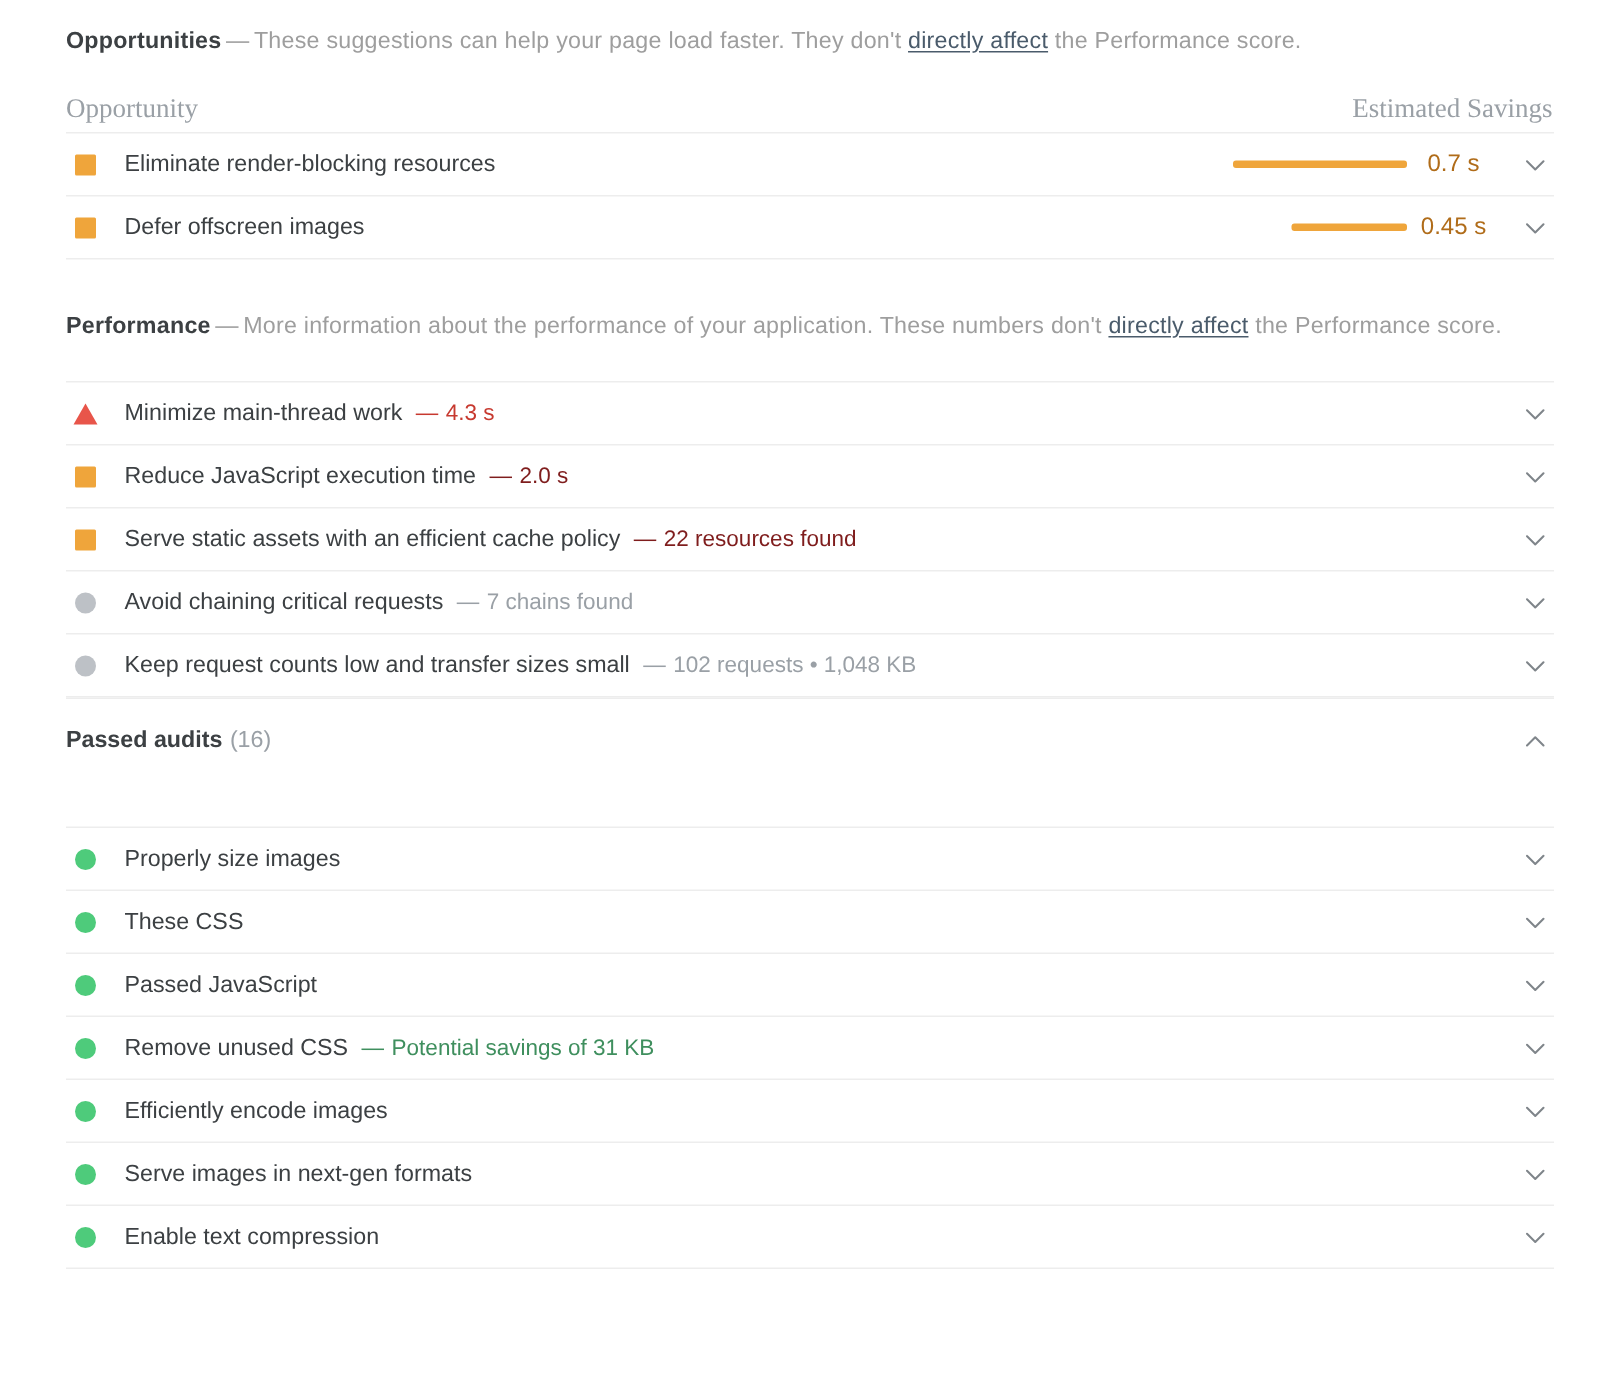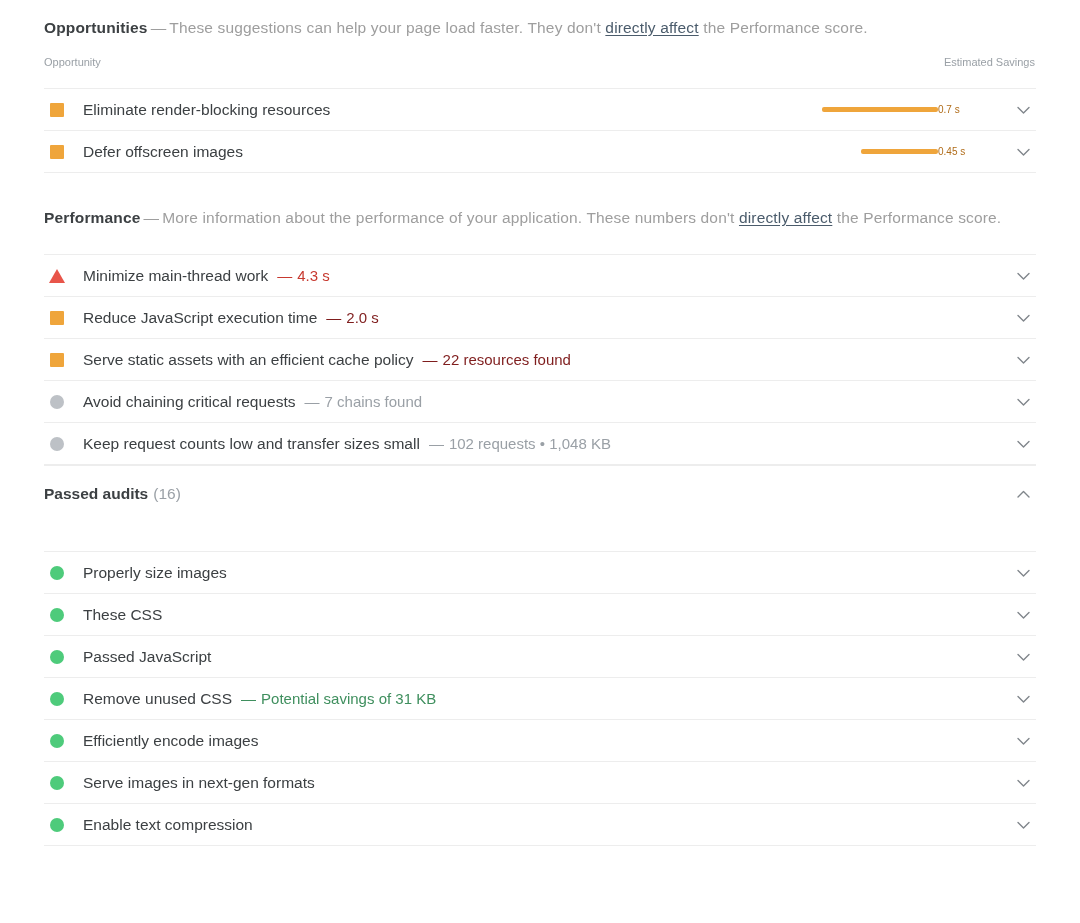--- a/index.html
+++ b/index.html
@@ -40,25 +40,27 @@
     text-decoration: underline;
     text-underline-offset: 2px;
   }
 
   #opportunities-intro { padding-top: 13px; }
   #diagnostics-intro  { padding-top: 0px; }
 
   
   .table-head {
     display: flex;
+    align-items: center;
     justify-content: space-between;
     height: 32px;
-    font-size: 11px;
+    font-size: 18px;
     color: #9aa0a6;
     margin-top: 14px;
+    font-family: Liberation Serif, serif;
   }
   .table-head .col-right { padding-right: 1px; margin-left: 47px; }
 
   
   .rows { border-top: 1px solid #ededed; }
 
   .audit-row {
     display: flex;
     align-items: center;
     height: 42px;
@@ -111,24 +113,24 @@
     align-items: center;
   }
 
   .sparkbar {
     height: 5px;
     background: #efa53b;
     border-radius: 2px;
   }
 
   .savings {
-    font-size: 10px;
+    font-size: 16px;
     color: #b06c19;
     width: 72px;
-    text-align: left;
+    text-align: center;
     padding-right: 10px;
   }
 
   
   .chev {
     width: 26px;
     height: 42px;
     margin-left: auto;
     display: flex;
     align-items: center;

